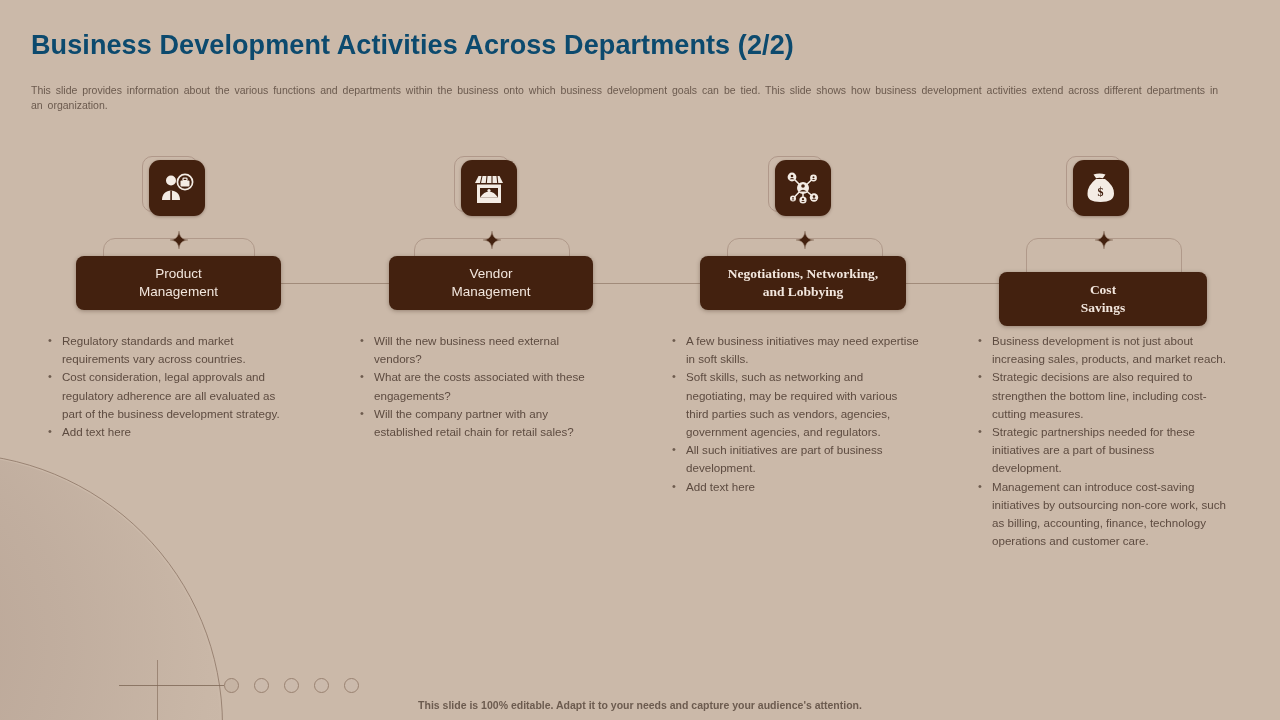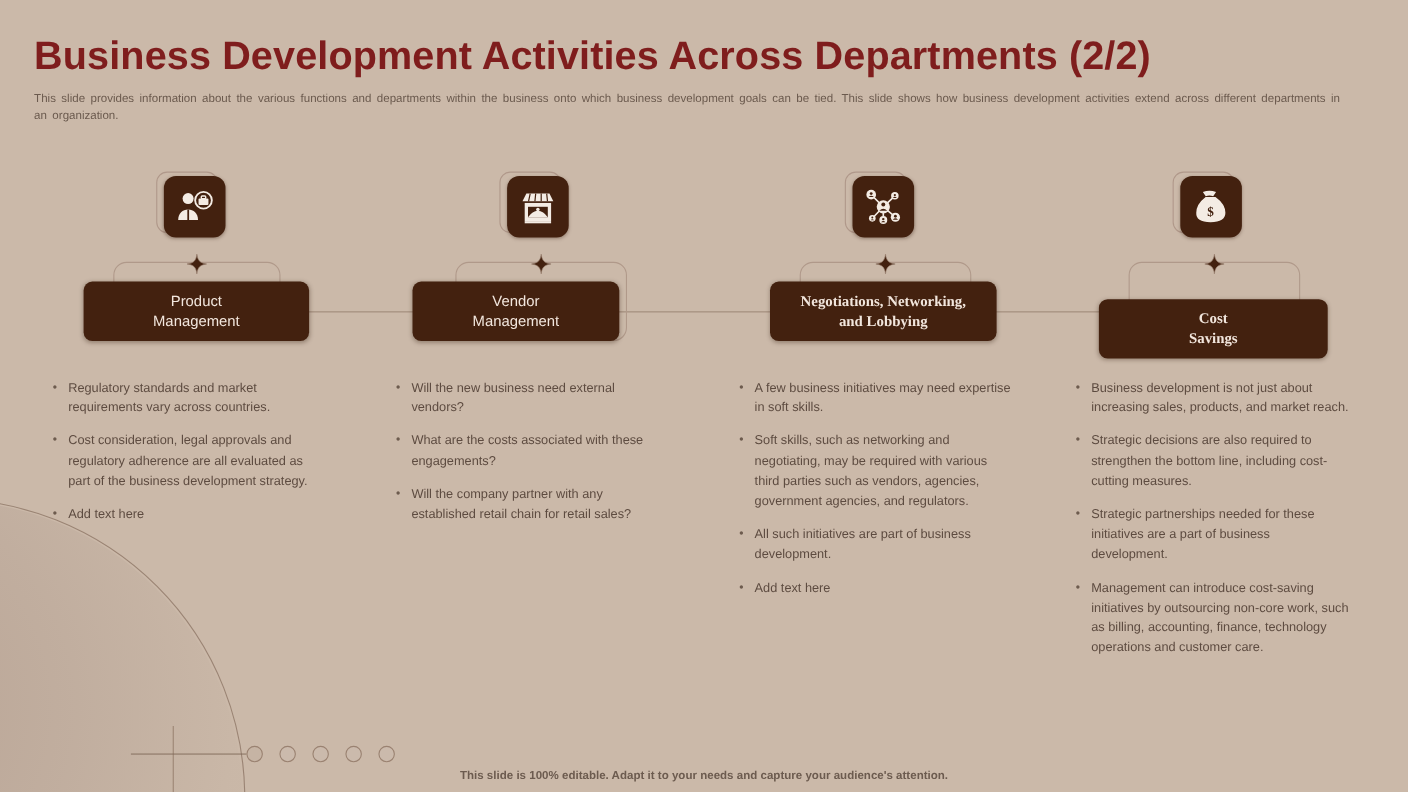--- a/index.html
+++ b/index.html
@@ -33,21 +33,21 @@
     opacity:.75;
   }
   #arc-vline{
     position:absolute; left:157px; top:660px; width:1px; height:60px;
     background:#8a7261; opacity:.7;
   }
 
   
   #title{
     position:absolute; left:31px; top:30px;
-    font-size:36px; color:#7f1d1d; letter-spacing:.1px;
+    font-size:27px; color:#0c4a6e; letter-spacing:.1px;
     white-space:nowrap;
   }
   #subtitle{
     position:absolute; left:31px; top:83px; width:1195px;
     font-size:10.5px; line-height:15px; color:#6b5a4e; word-spacing:2px;
   }
 
   
   #connector{
     position:absolute; left:105px; top:283px; width:1075px; height:1px;
@@ -96,21 +96,20 @@
     position:absolute;
     list-style:none;
     color:#5d4b40;
     font-size:11.6px;
     line-height:18.2px;
   }
   ul.bullets li{
     position:relative;
     padding-left:16px;
     margin-bottom:0px;
-    margin-top:12px;
   }
   ul.bullets li:before{
     content:"\2022";
     position:absolute; left:2px; top:-1px;
     font-size:11px; color:#6d5b4e;
   }
 
   
   #dots{ position:absolute; left:224px; top:678px; }
   #dot-line{
@@ -206,21 +205,21 @@
       </g>
       <rect x="5" y="28" width="24" height="2" fill="#f4ece4"></rect>
     </svg>
     </span>
   </div>
 <div class="ghost-card" style="left: 414px; top: 238px; width: 156px; height: 72px;"></div>
 <div class="diamond" style="left: 483px; top: 231px;">
   <svg width="18" height="18" viewBox="0 0 18 18">
     <path d="M9 0 C9.7 6 12 8.3 18 9 C12 9.7 9.7 12 9 18 C8.3 12 6 9.7 0 9 C6 8.3 8.3 6 9 0 Z" fill="#43210f" stroke="#9c8472" stroke-width=".6"></path>
   </svg></div>
-<div class="title-box" style="left: 375px; top: 256px; width: 188px; height: 54px;">
+<div class="title-box" style="left: 389px; top: 256px; width: 204px; height: 54px;">
     <div>
       <div class="tl">Vendor</div>
       <div class="tl">Management</div>
     </div>
   </div>
 <ul class="bullets" style="left: 358px; top: 332px; width: 240px;">
     <li>Will the new business need external vendors?</li>
     <li>What are the costs associated with these engagements?</li>
     <li>Will the company partner with any established retail chain for retail sales?</li>
   </ul>

